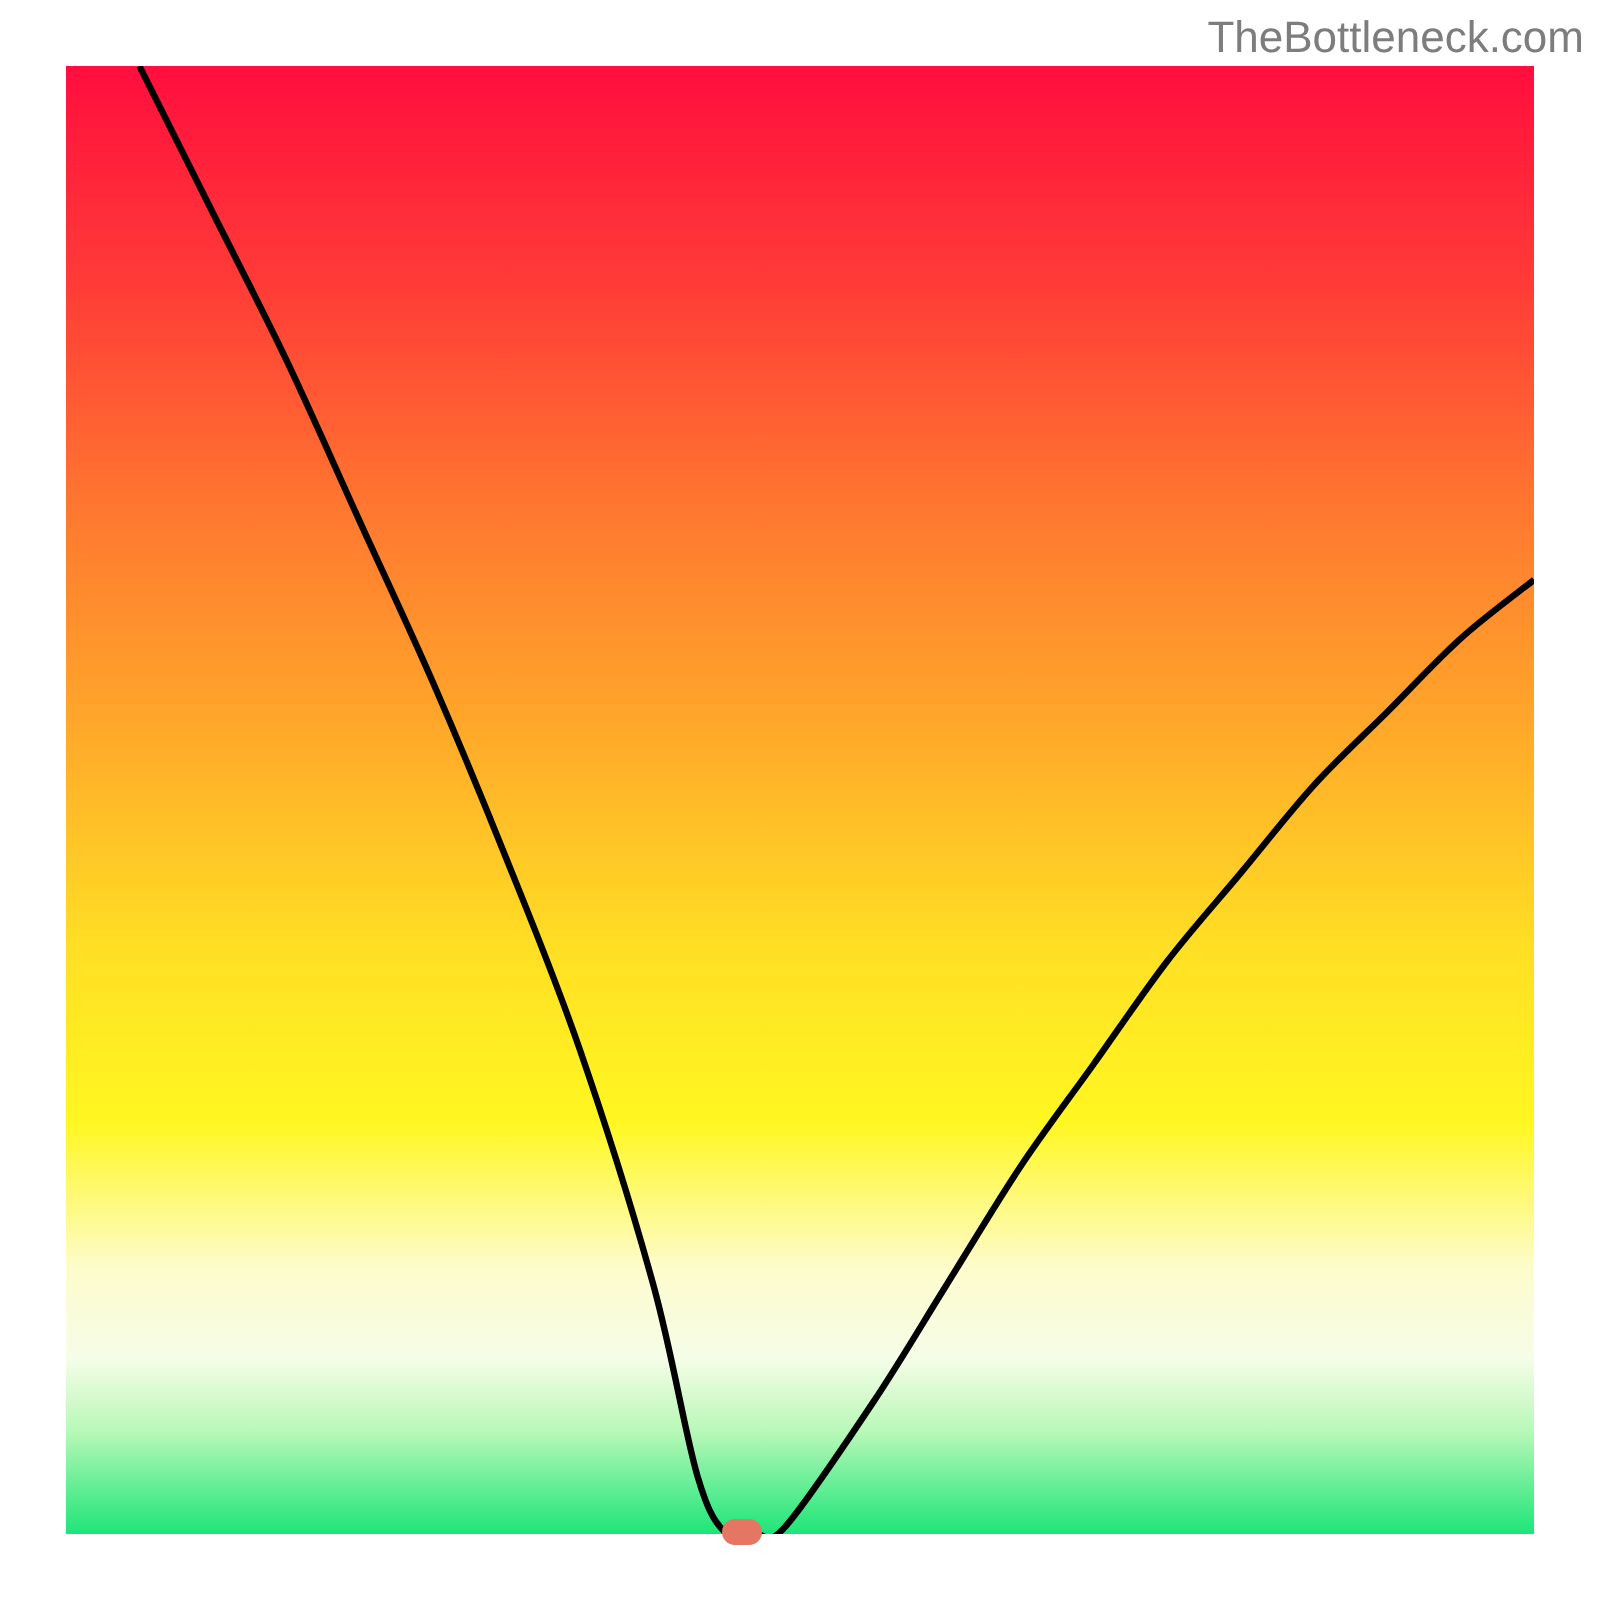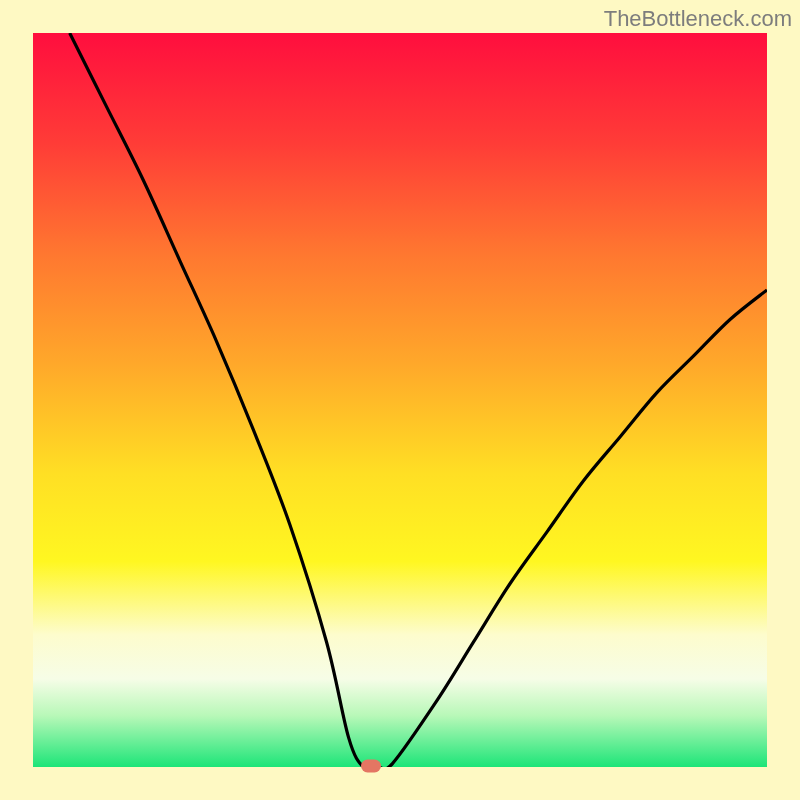--- a/index.html
+++ b/index.html
@@ -8,21 +8,21 @@
     width: 800px;
     height: 800px;
     background: #000000;
     overflow: hidden;
     font-family: sans-serif;
   }
   #container {
     position: relative;
     width: 800px;
     height: 800px;
-    background: #fef9c3;
+    background: #ffffff;
   }
   #plot-area {
     position: absolute;
     left: 33px;
     top: 33px;
     width: 734px;
     height: 734px;
     background: linear-gradient(to bottom,
       #ff0e3e 0%,
       #ff3c37 15%,

